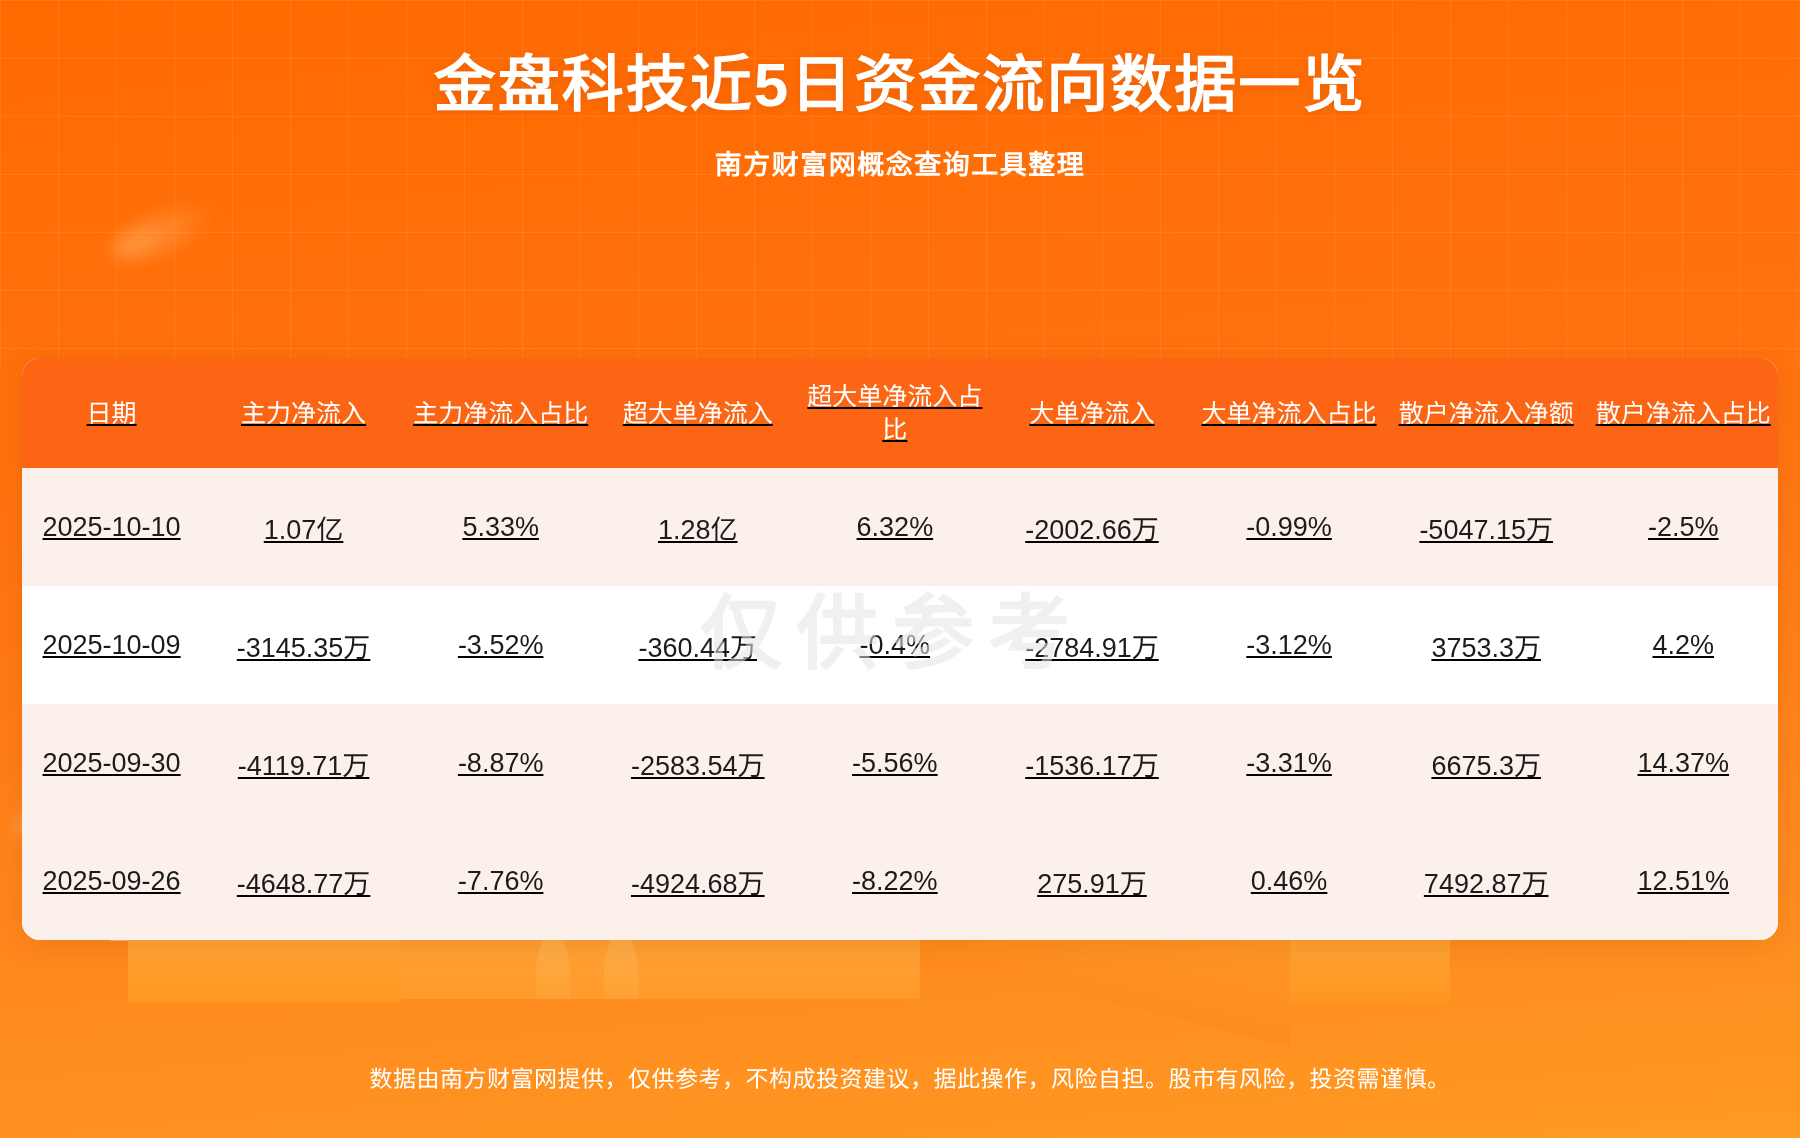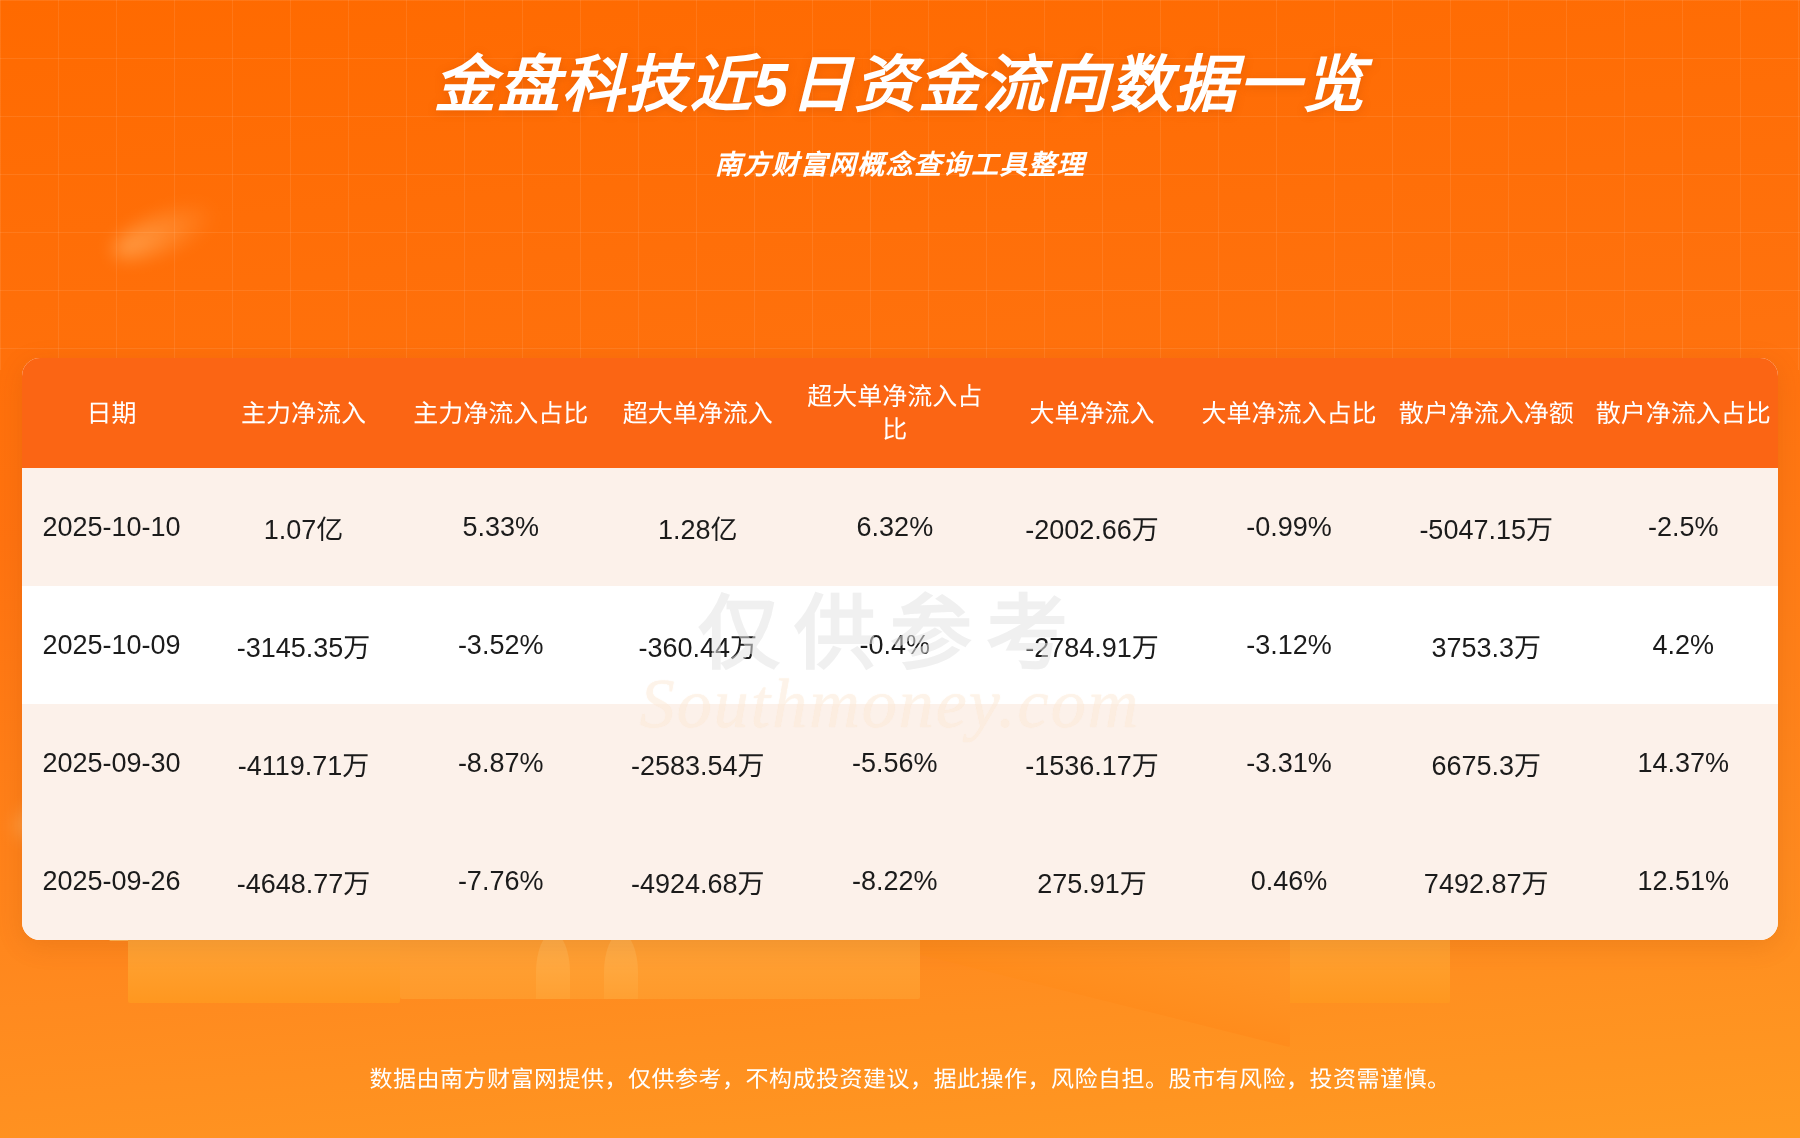--- a/index.html
+++ b/index.html
@@ -116,21 +116,20 @@
   .streak-c { left: 1500px; top: 790px; width: 190px; height: 48px;
     background: linear-gradient(260deg, rgba(255,228,170,0.7), rgba(255,170,60,0)); transform: rotate(18deg); }
 
   
   .hero {
     position: absolute;
     left: 0; top: 0;
     width: 1800px;
     text-align: center;
     z-index: 5;
-    font-style: italic;
   }
   .hero-title {
     margin-top: 48px;
     font-size: 62px;
     font-weight: 700;
     color: #FFFFFF;
     letter-spacing: 2px;
     line-height: 1.18;
     text-shadow: 0 2px 10px rgba(180,70,0,0.28);
   }
@@ -154,20 +153,21 @@
     box-shadow: 0 6px 26px rgba(150,60,0,0.16);
     z-index: 6;
   }
 
   table.fund-table {
     width: 100%;
     border-collapse: collapse;
     table-layout: fixed;
     position: relative;
     z-index: 2;
+    text-decoration: underline;
   }
 
   table.fund-table thead th {
     background: #FB6514;
     color: #FFFFFF;
     font-size: 25px;
     font-weight: 400;
     line-height: 1.32;
     padding: 22px 4px;
     height: 104px;
@@ -269,21 +269,20 @@
 
   <div class="hero">
     <h1 class="hero-title">金盘科技近5日资金流向数据一览</h1>
     <div class="hero-subtitle">南方财富网概念查询工具整理</div>
   </div>
 
   <div class="table-card">
 
     <div class="watermark">
       <div class="wm-cn">仅供参考</div>
-      <div class="wm-en">Southmoney.com</div>
     </div>
 
     <table class="fund-table">
       <colgroup>
         <col class="c-date">
           <col class="c-wide">
           <col class="c-pct">
         <col class="c-wide">
           <col class="c-pct">
           <col class="c-wide">

